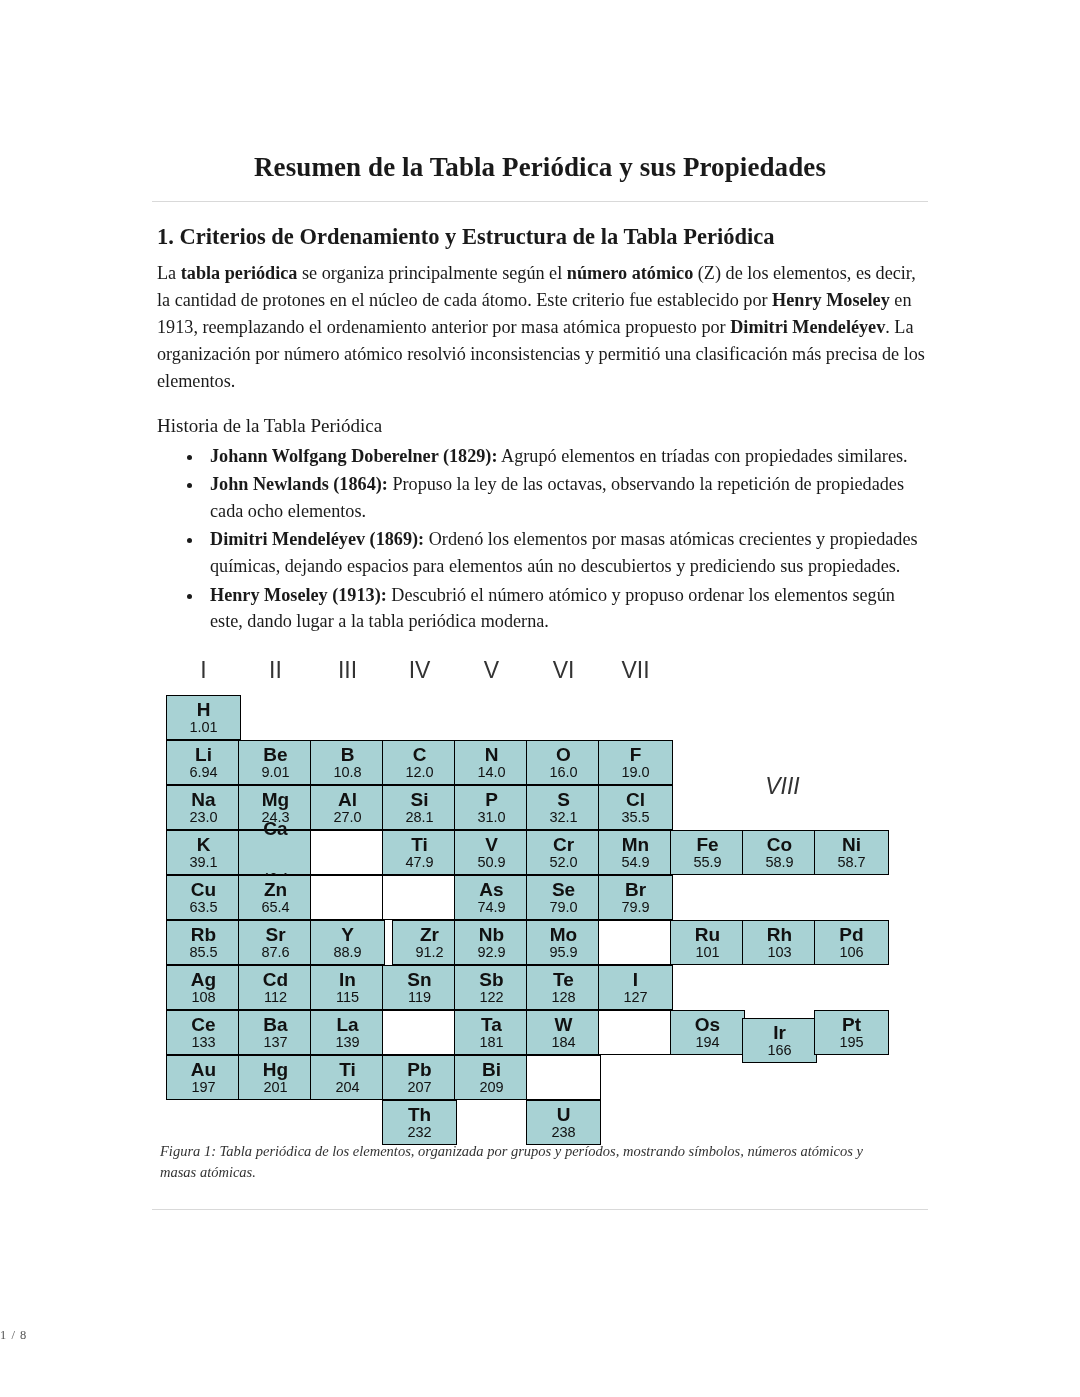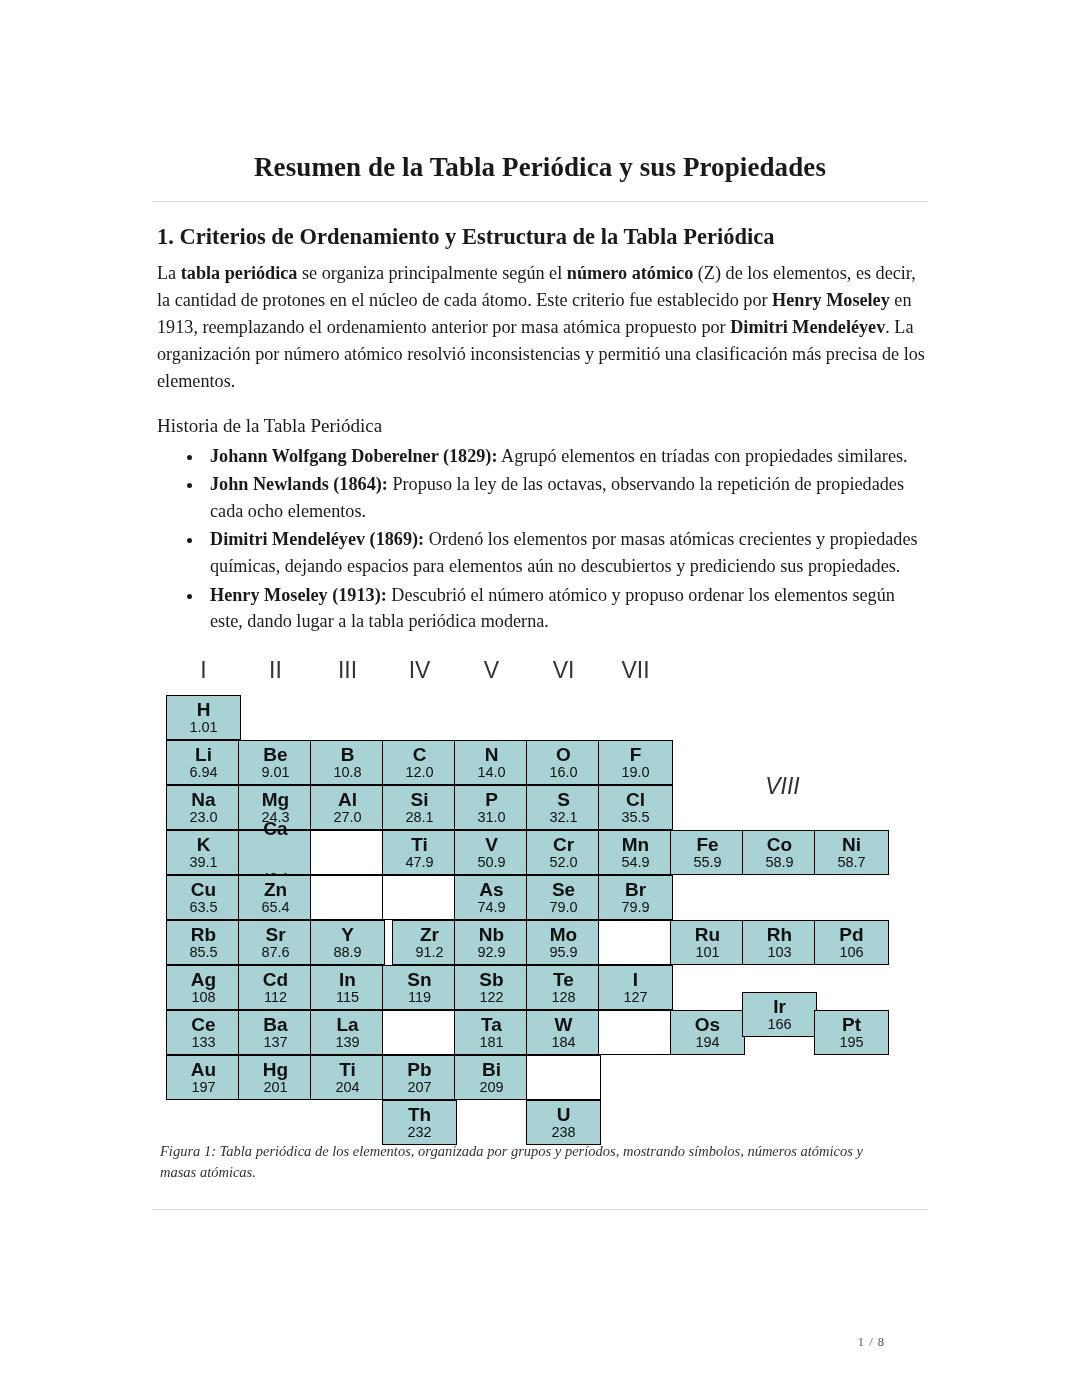--- a/index.html
+++ b/index.html
@@ -123,24 +123,24 @@
     margin: 18px 0 0 0;
     font-family: "Liberation Serif", serif;
   }
   .bottom-rule {
     border: 0;
     border-top: 1px solid #d9d9d9;
     margin: 26px 0 0 0;
   }
   .page-num {
     position: absolute;
-    bottom: 47px;
+    bottom: 54px;
     left: 0;
     width: 885px;
-    text-align: right;
+    text-align: left;
     font-size: 12.5px;
     color: #555;
     letter-spacing: 1px;
     font-family: "Liberation Serif", serif;
   }
 </style>
 </head>
 <body>
 
 <div class="page">
@@ -385,21 +385,21 @@
           </div>
           <div class="cell" style="left: 366px; top: 357px;">
             <span class="sym">W</span>
             <span class="mass">184</span>
           </div>
           <div class="cell empty" style="left: 438px; top: 357px;"></div>
           <div class="cell" style="left: 510px; top: 357px;">
             <span class="sym">Os</span>
             <span class="mass">194</span>
           </div>
-          <div class="cell" style="left: 582px; top: 339px;">
+          <div class="cell" style="left: 582px; top: 365px;">
             <span class="sym">Ir</span>
             <span class="mass">166</span>
           </div>
           <div class="cell" style="left: 654px; top: 357px;">
             <span class="sym">Pt</span>
             <span class="mass">195</span>
           </div>
           <div class="cell" style="left: 6px; top: 402px;">
             <span class="sym">Au</span>
             <span class="mass">197</span>

